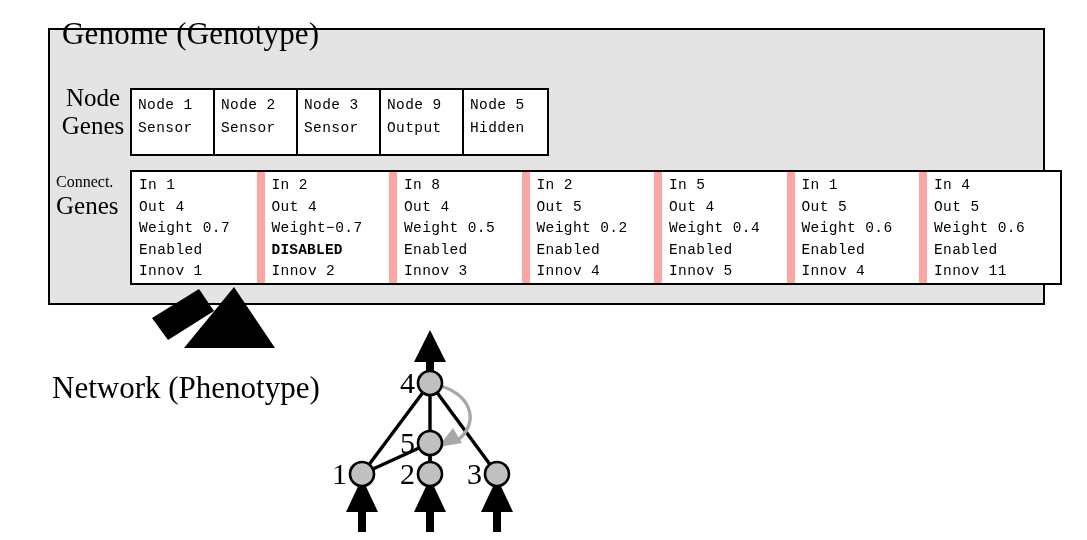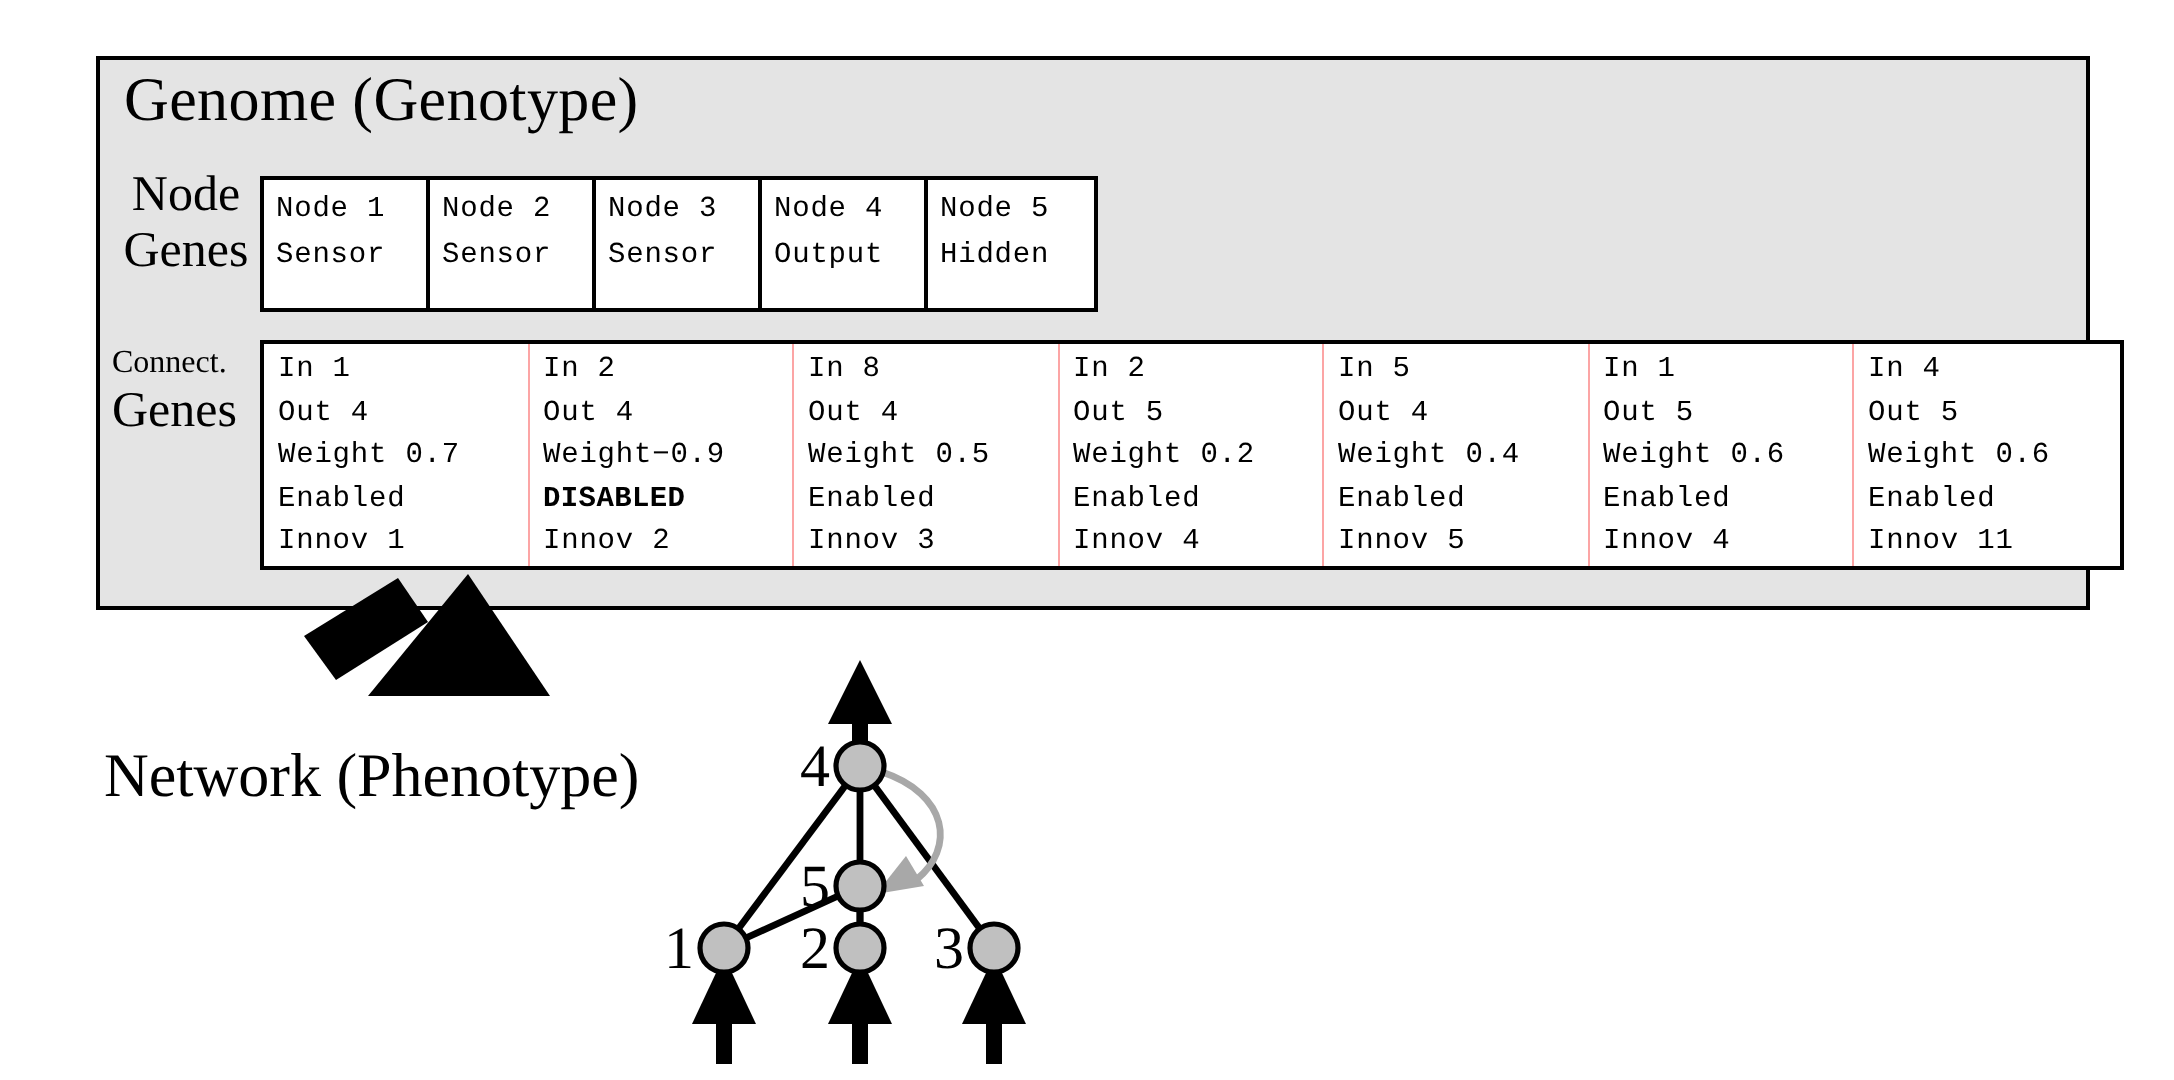--- a/index.html
+++ b/index.html
@@ -7,21 +7,21 @@
        font-family:"Liberation Serif",serif;color:#000;}
 
   #stage{position:absolute;left:0;top:0;width:1087px;height:540px;}
 
   
   .genome-box{
     position:absolute;left:48px;top:28px;width:997px;height:277px;
     background:#e4e4e4;border:2px solid #000;box-sizing:border-box;
   }
   .genome-title{
-    position:absolute;left:62px;top:32px;
+    position:absolute;left:62px;top:16px;
     font-size:31px;line-height:36px;letter-spacing:0.2px;
     font-family:"Liberation Serif",serif;white-space:nowrap;text-align:right;
   }
 
   
   .lbl-node{
     position:absolute;left:58px;top:84px;width:70px;
     font-size:25px;line-height:28px;text-align:center;
     font-family:"Liberation Serif",serif;
   }
@@ -47,21 +47,21 @@
   }
   .node-cell:last-child{border-right:none;}
 
   
   .conn-table{
     position:absolute;left:130px;top:170px;height:115px;
     display:flex;border:2px solid #000;background:#fff;box-sizing:border-box;
   }
   .conn-cell{
     width:132.5px;box-sizing:border-box;
-    border-right:1px solid #fca5a5;background:#fff;
+    border-right:8px solid #fca5a5;background:#fff;
     padding:3px 0 0 7px;
     font-family:"Liberation Mono","DejaVu Sans Mono",monospace;
     font-size:14.5px;line-height:21.5px;letter-spacing:0.4px;
   }
   .conn-cell:last-child{border-right:none;}
   .conn-cell .dis{font-weight:bold;letter-spacing:0.2px;}
 
   
   .pheno-label{
     position:absolute;left:52px;top:370px;
@@ -101,21 +101,21 @@
     </div>
     <div class="node-cell">
       <div>Node 2</div>
       <div>Sensor</div>
     </div>
     <div class="node-cell">
       <div>Node 3</div>
       <div>Sensor</div>
     </div>
     <div class="node-cell">
-      <div>Node 4</div>
+      <div>Node 9</div>
       <div>Output</div>
     </div>
     <div class="node-cell">
       <div>Node 5</div>
       <div>Hidden</div>
     </div>
   </div>
 
   <div class="conn-table">
 
@@ -123,21 +123,21 @@
       <div>In 1</div>
       <div>Out 4</div>
       <div>Weight 0.7</div>
       <div>Enabled</div>
       <div>Innov 1</div>
     </div>
 
     <div class="conn-cell">
       <div>In 2</div>
       <div>Out 4</div>
-      <div>Weight−0.9</div>
+      <div>Weight−0.7</div>
       <div class="dis">DISABLED</div>
       <div>Innov 2</div>
     </div>
 
     <div class="conn-cell">
       <div>In 8</div>
       <div>Out 4</div>
       <div>Weight 0.5</div>
       <div>Enabled</div>
       <div>Innov 3</div>

